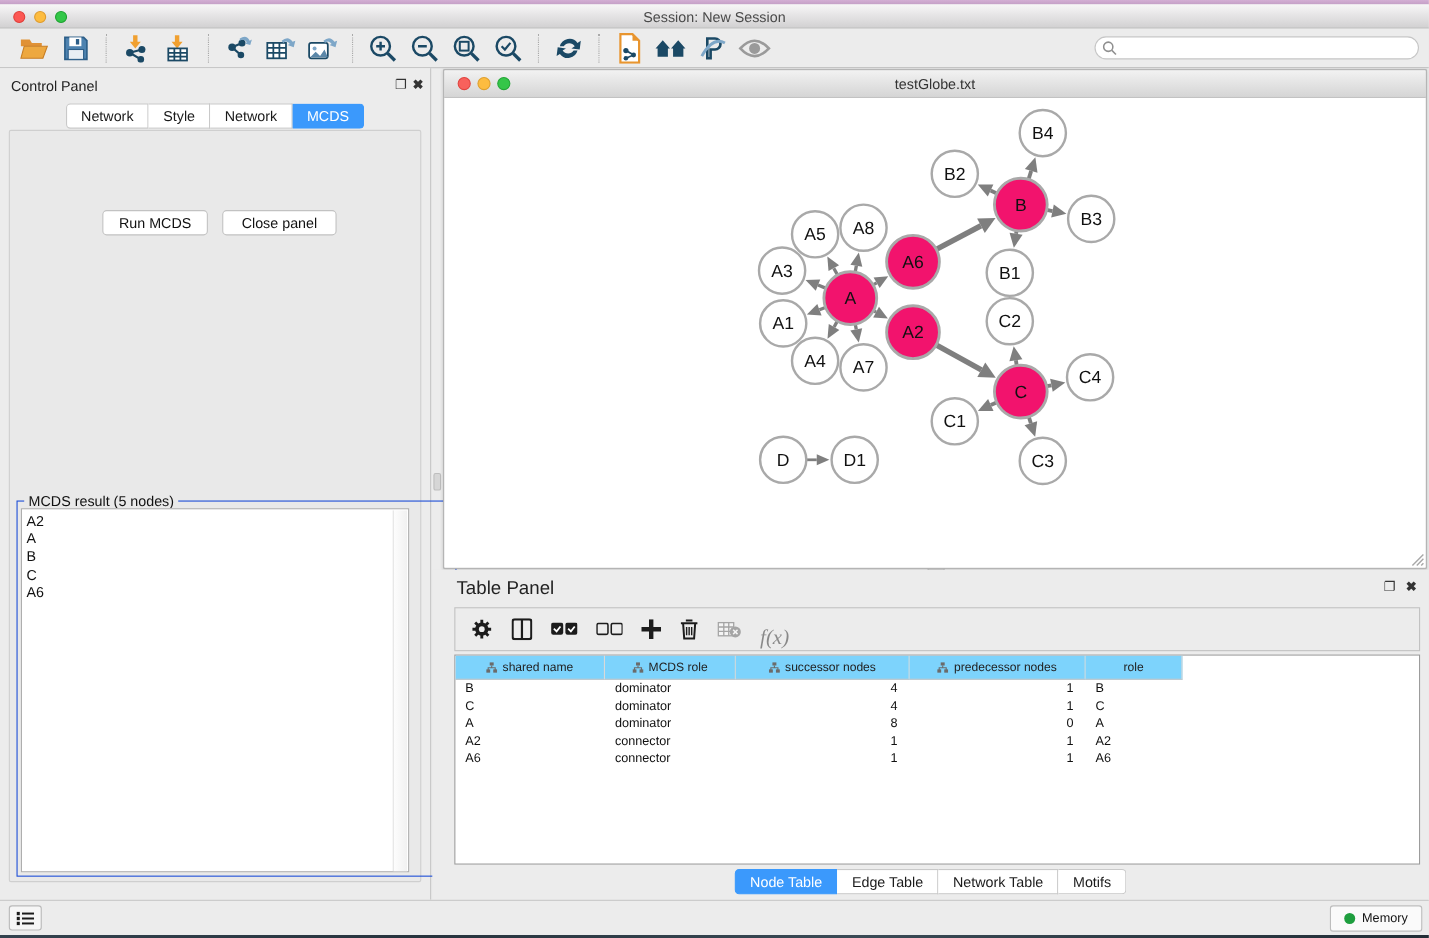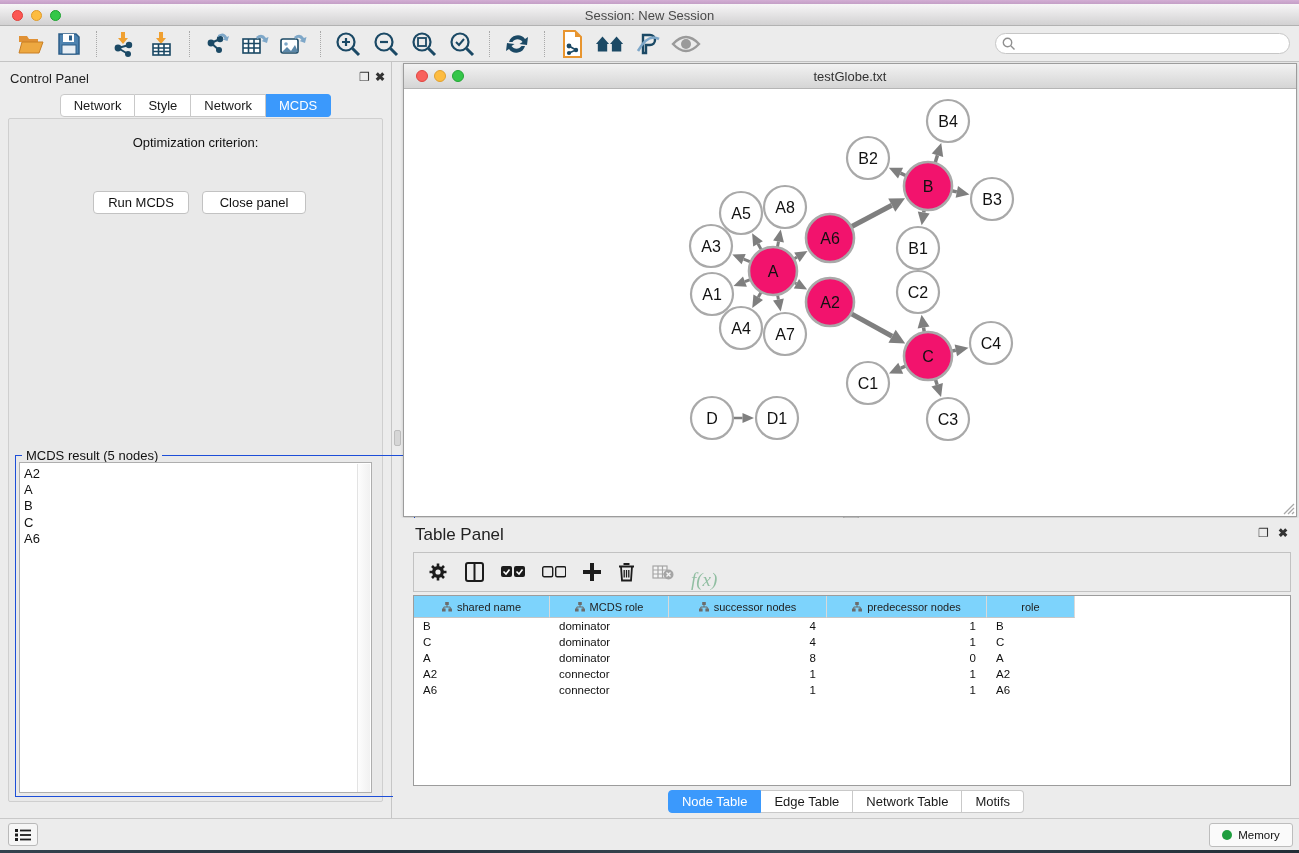--- a/index.html
+++ b/index.html
@@ -71,21 +71,21 @@
   #net-canvas { position:absolute; left:0; top:25px; width:892px; height:427px; background:#fff; }
   #resize-grip { position:absolute; right:1px; bottom:1px; }
 
   
   #table-panel { left:393px; top:518px; width:906px; height:300px; background:#ececec; }
   #tp-header { position:absolute; left:22px; top:7px; font-size:17px; color:#222; }
   #tp-float { left:865px; } #tp-close { left:885px; font-weight:bold; }
   #tp-toolbar { position:absolute; left:20px; top:34px; width:878px; height:40px; background:#ececec; border:1px solid #c2c2c2; display:flex; align-items:center; padding-left:14px; gap:17px; }
   .tp-ic { display:flex; align-items:center; justify-content:center; cursor:default; }
   .tp-ic.disabled { opacity:.42; }
-  #fx-label { font-family:"Liberation Serif", serif; font-style:italic; font-size:19px; color:#15803d;margin-top:16px; }
+  #fx-label { font-family:"Liberation Serif", serif; font-style:italic; font-size:19px; color:#000000;margin-top:16px; }
   #node-table { position:absolute; left:20px; top:77px; width:878px; height:191px; background:#fff; border:1px solid #9c9c9c; overflow:hidden; }
   #table-head { display:flex; height:22px; }
   .th-cell { background:#7dd3fc; border-right:1px solid #d9d9d9; border-bottom:1px solid #c6c6c6; display:flex; align-items:center; justify-content:center; gap:5px; font-size:11px; color:#222; }
   .tr-row { display:flex; height:16px; align-items:center; }
   .td-cell { font-size:11.5px; color:#111; overflow:hidden; white-space:nowrap; }
   .td-cell.left { text-align:left; padding-left:9px; }
   .td-cell.right { text-align:right; padding-right:11px; }
   #tp-tabs { position:absolute; left:0; right:0; top:272px; display:flex; justify-content:center; }
 
   
@@ -247,21 +247,20 @@
     <div id="cp-header">Control Panel</div>
     <span class="win-btns" id="cp-float">❐</span>
     <span class="win-btns" id="cp-close">✖</span>
     <div id="cp-tabs" class="seg-group">
         <div class="seg-tab">Network</div>
         <div class="seg-tab">Style</div>
         <div class="seg-tab">Network</div>
         <div class="seg-tab active">MCDS</div>
       </div>
     <div id="cp-body">
-      <div id="opt-label">Optimization criterion:</div>
       <div class="push-btn" id="run-btn">Run MCDS</div>
       <div class="push-btn" id="closepanel-btn">Close panel</div>
       <div id="result-group">
         <span id="result-title">MCDS result (5 nodes)</span>
         <div id="result-list">
 
         <div>A2</div>
             <div>A</div>
             <div>B</div>
             <div>C</div>

